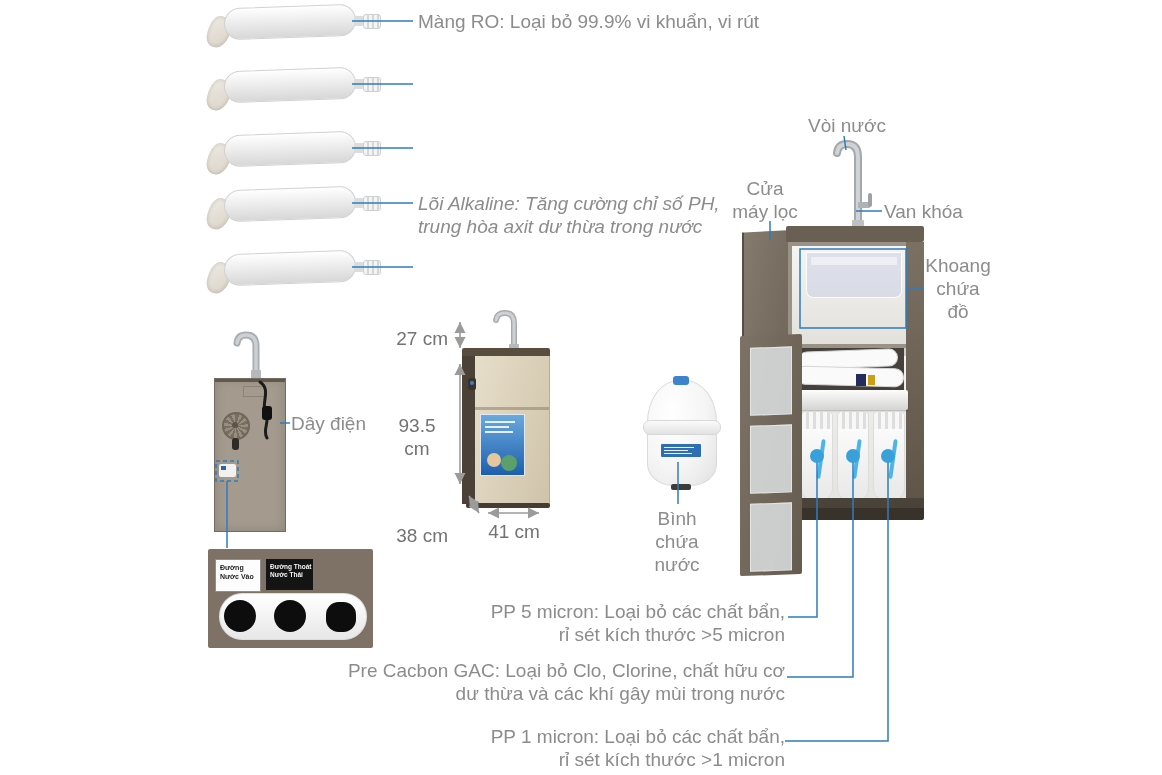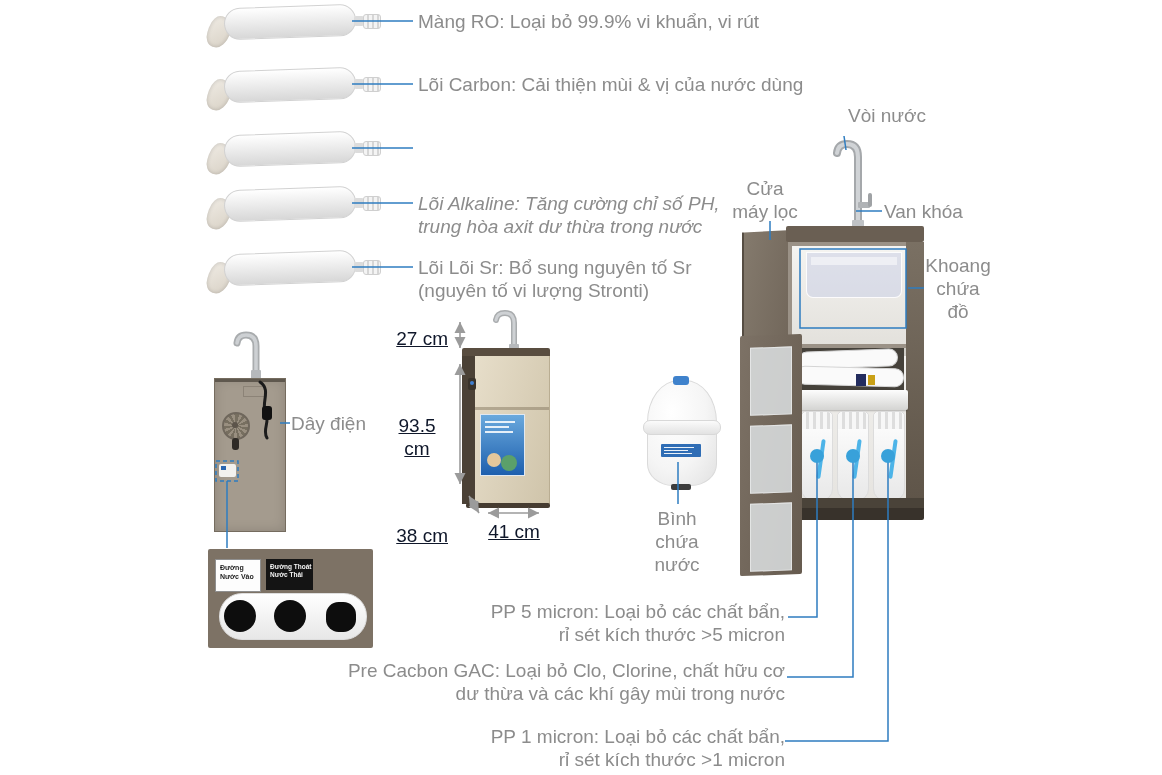--- a/index.html
+++ b/index.html
@@ -3,21 +3,21 @@
 <meta charset="utf-8">
 <style>
   html,body{margin:0;padding:0;background:#fff;}
   .canvas{position:relative;width:1162px;height:775px;background:#ffffff;overflow:hidden;
           font-family:"Liberation Sans", sans-serif;}
   .gfx{position:absolute;z-index:1;}
   #overlay{position:absolute;left:0;top:0;z-index:2;pointer-events:none;}
   .lbl{position:absolute;z-index:3;font-size:19px;line-height:23px;color:#8c8c8c;white-space:pre-line;}
   .center{text-align:center;}
   .rightal{text-align:right;}
-  .dim{color:#0f172a;text-decoration:underline;}
+  .dim{color:#737373;}
 
   
   .cart{position:absolute;width:178px;height:48px;z-index:1;}
   .cart .wrap{position:absolute;left:0;top:14px;width:22px;height:32px;
     background:linear-gradient(135deg,#f0ece5,#d8d1c5);
     border-radius:45% 60% 55% 45%/50% 45% 62% 40%;transform:rotate(18deg);
     box-shadow:inset 0 0 4px rgba(0,0,0,.18);}
   .cart .cyl{position:absolute;left:16px;top:4px;width:130px;height:30px;
     background:linear-gradient(#ffffff,#ececec 48%,#d7d7d7);
     border:1px solid #d2d2d2;border-radius:16px;transform:rotate(-2deg);}
@@ -262,38 +262,35 @@
     </g>
     <g stroke="#9b9b9b" stroke-width="1.6">
       <line x1="460" y1="322" x2="460" y2="348" marker-start="url(#ah)" marker-end="url(#ah)"></line>
       <line x1="460" y1="364" x2="460" y2="484" marker-start="url(#ah)" marker-end="url(#ah)"></line>
       <line x1="469" y1="496" x2="479" y2="513" marker-start="url(#ah)" marker-end="url(#ah)"></line>
       <line x1="488" y1="513" x2="539" y2="513" marker-start="url(#ah)" marker-end="url(#ah)"></line>
     </g>
   </svg>
 
   <div class="lbl" style="left:418px;top:10px;">Màng RO: Loại bỏ 99.9% vi khuẩn, vi rút</div>
-  <div class="lbl" style="left:418px;top:73px;">Lõi Carbon: Cải thiện mùi &amp; vị của nước dùng</div>
   <div class="lbl" style="left:418px;top:192px;font-style:italic;">Lõi Alkaline: Tăng cường chỉ số PH,
 trung hòa axit dư thừa trong nước</div>
-  <div class="lbl" style="left:418px;top:256px;">Lõi Lõi Sr: Bổ sung nguyên tố Sr
-(nguyên tố vi lượng Stronti)</div>
 
   <div class="lbl" style="left:291px;top:412px;">Dây điện</div>
 
   <div class="lbl dim rightal" style="left:394px;top:327px;width:54px;">27 cm</div>
   <div class="lbl dim rightal" style="left:386px;top:414px;width:62px;text-align:center;">93.5 cm</div>
   <div class="lbl dim rightal" style="left:394px;top:524px;width:54px;">38 cm</div>
   <div class="lbl dim center" style="left:484px;top:520px;width:60px;">41 cm</div>
 
   <div class="lbl center" style="left:644px;top:507px;width:66px;">Bình
 chứa
 nước</div>
 
-  <div class="lbl center" style="left:808px;top:104px;width:78px;margin-left:40px;">Vòi nước</div>
+  <div class="lbl center" style="left:808px;top:114px;width:78px;">Vòi nước</div>
   <div class="lbl center" style="left:724px;top:177px;width:82px;">Cửa
 máy lọc</div>
   <div class="lbl" style="left:884px;top:200px;">Van khóa</div>
   <div class="lbl center" style="left:922px;top:254px;width:72px;">Khoang
 chứa
 đồ</div>
 
   <div class="lbl rightal" style="right:377px;top:600px;">PP 5 micron: Loại bỏ các chất bẩn,
 rỉ sét kích thước &gt;5 micron</div>
   <div class="lbl rightal" style="right:377px;top:659px;">Pre Cacbon GAC: Loại bỏ Clo, Clorine, chất hữu cơ

